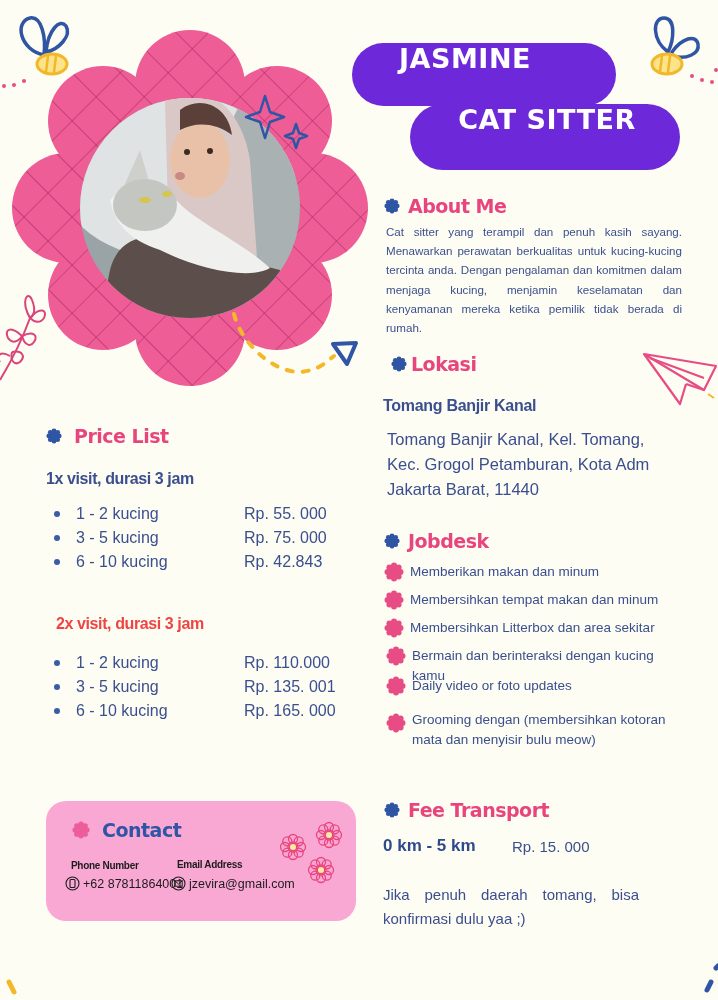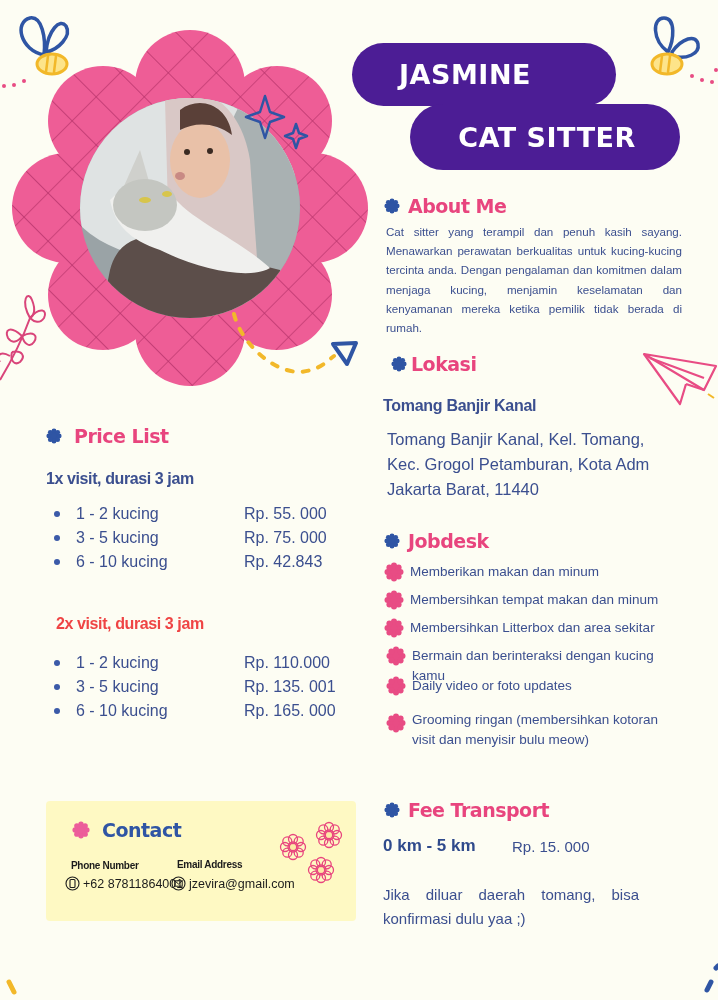--- a/index.html
+++ b/index.html
@@ -15,23 +15,23 @@
     font-family: "DejaVu Sans", sans-serif;
     font-weight: bold;
     color: #e8457e;
     letter-spacing: -0.5px;
   }
   .bullet-blue { width: 16px; height: 16px; }
   .section-head { display: flex; align-items: center; gap: 8px; }
 
   
   .pill {
-    position: absolute; background: #4c1d95; border-radius: 34px;
+    position: absolute; background: #6d28d9; border-radius: 34px;
     color: #fff; font-family: "DejaVu Sans", sans-serif; font-weight: bold;
-    display: flex; align-items: center; justify-content: center;
+    display: flex; align-items: flex-start; justify-content: center;
     letter-spacing: 0.5px;
   }
 
   
   .about-text {
     font-size: 11.6px; line-height: 19.2px; text-align: justify;
     color: #3b4f8f;
   }
 
   
@@ -39,21 +39,21 @@
   .price-row .dot { width: 6px; height: 6px; border-radius: 50%; background: #3b5aa8; margin-right: 16px; margin-left: 8px; }
   .price-row .qty { width: 168px; }
 
   
   .job { display: flex; align-items: flex-start; font-size: 13.5px; line-height: 20px; }
   .job .pb { width: 20px; height: 20px; flex: 0 0 20px; margin-right: 6px; }
 
   
   .contact {
     position: absolute; left: 46px; top: 801px; width: 310px; height: 120px;
-    background: #fef9c3; border-radius: 4px;
+    background: #f9a8d4; border-radius: 20px;
   }
 </style>
 </head>
 <body>
 
 <svg width="0" height="0" style="position:absolute">
   <defs>
     <symbol id="scallop" viewBox="0 0 20 20">
       <g>
         <circle cx="10" cy="10" r="7"></circle>
@@ -227,33 +227,33 @@
   <div class="job" style="height:34px;padding-left:2px;">
     <svg class="pb" fill="#e84c84">
         <use href="#scallop"></use>
       </svg>
     <span>Daily video or foto updates</span>
   </div>
   <div class="job" style="padding-left:2px;width:290px;">
     <svg class="pb" fill="#e84c84" style="margin-top:3px;">
         <use href="#scallop"></use>
       </svg>
-    <span>Grooming ringan (membersihkan kotoran visit dan menyisir bulu meow)</span>
+    <span>Grooming dengan (membersihkan kotoran mata dan menyisir bulu meow)</span>
   </div>
 </div>
 
 <div class="abs section-head" style="left:384px;top:799px;">
   <svg class="bullet-blue" fill="#2f55a4">
       <use href="#scallop"></use>
     </svg>
   <span class="hdr" style="font-size:19px;">Fee Transport</span>
 </div>
 <div class="abs" style="left:383px;top:836px;font-size:17px;font-weight:bold;color:#2f4a8c;">0 km - 5 km</div>
 <div class="abs" style="left:512px;top:838px;font-size:15px;color:#3b4f8f;">Rp. 15. 000</div>
-<div class="abs" style="left:383px;top:883px;width:256px;font-size:15px;line-height:24px;text-align:justify;color:#3b4f8f;">Jika diluar daerah tomang, bisa konfirmasi dulu yaa ;)</div>
+<div class="abs" style="left:383px;top:883px;width:256px;font-size:15px;line-height:24px;text-align:justify;color:#3b4f8f;">Jika penuh daerah tomang, bisa konfirmasi dulu yaa ;)</div>
 
 <div class="abs section-head" style="left:46px;top:425px;">
   <svg class="bullet-blue" fill="#2f55a4">
       <use href="#scallop"></use>
     </svg>
   <span class="hdr" style="font-size:19px;margin-left:4px;">Price List</span>
 </div>
 
 <div class="abs" style="left:46px;top:470px;font-size:16px;font-weight:bold;color:#3b4f8f;letter-spacing:-0.4px;">1x visit, durasi 3 jam</div>
 <div class="abs" style="left:46px;top:502px;">

